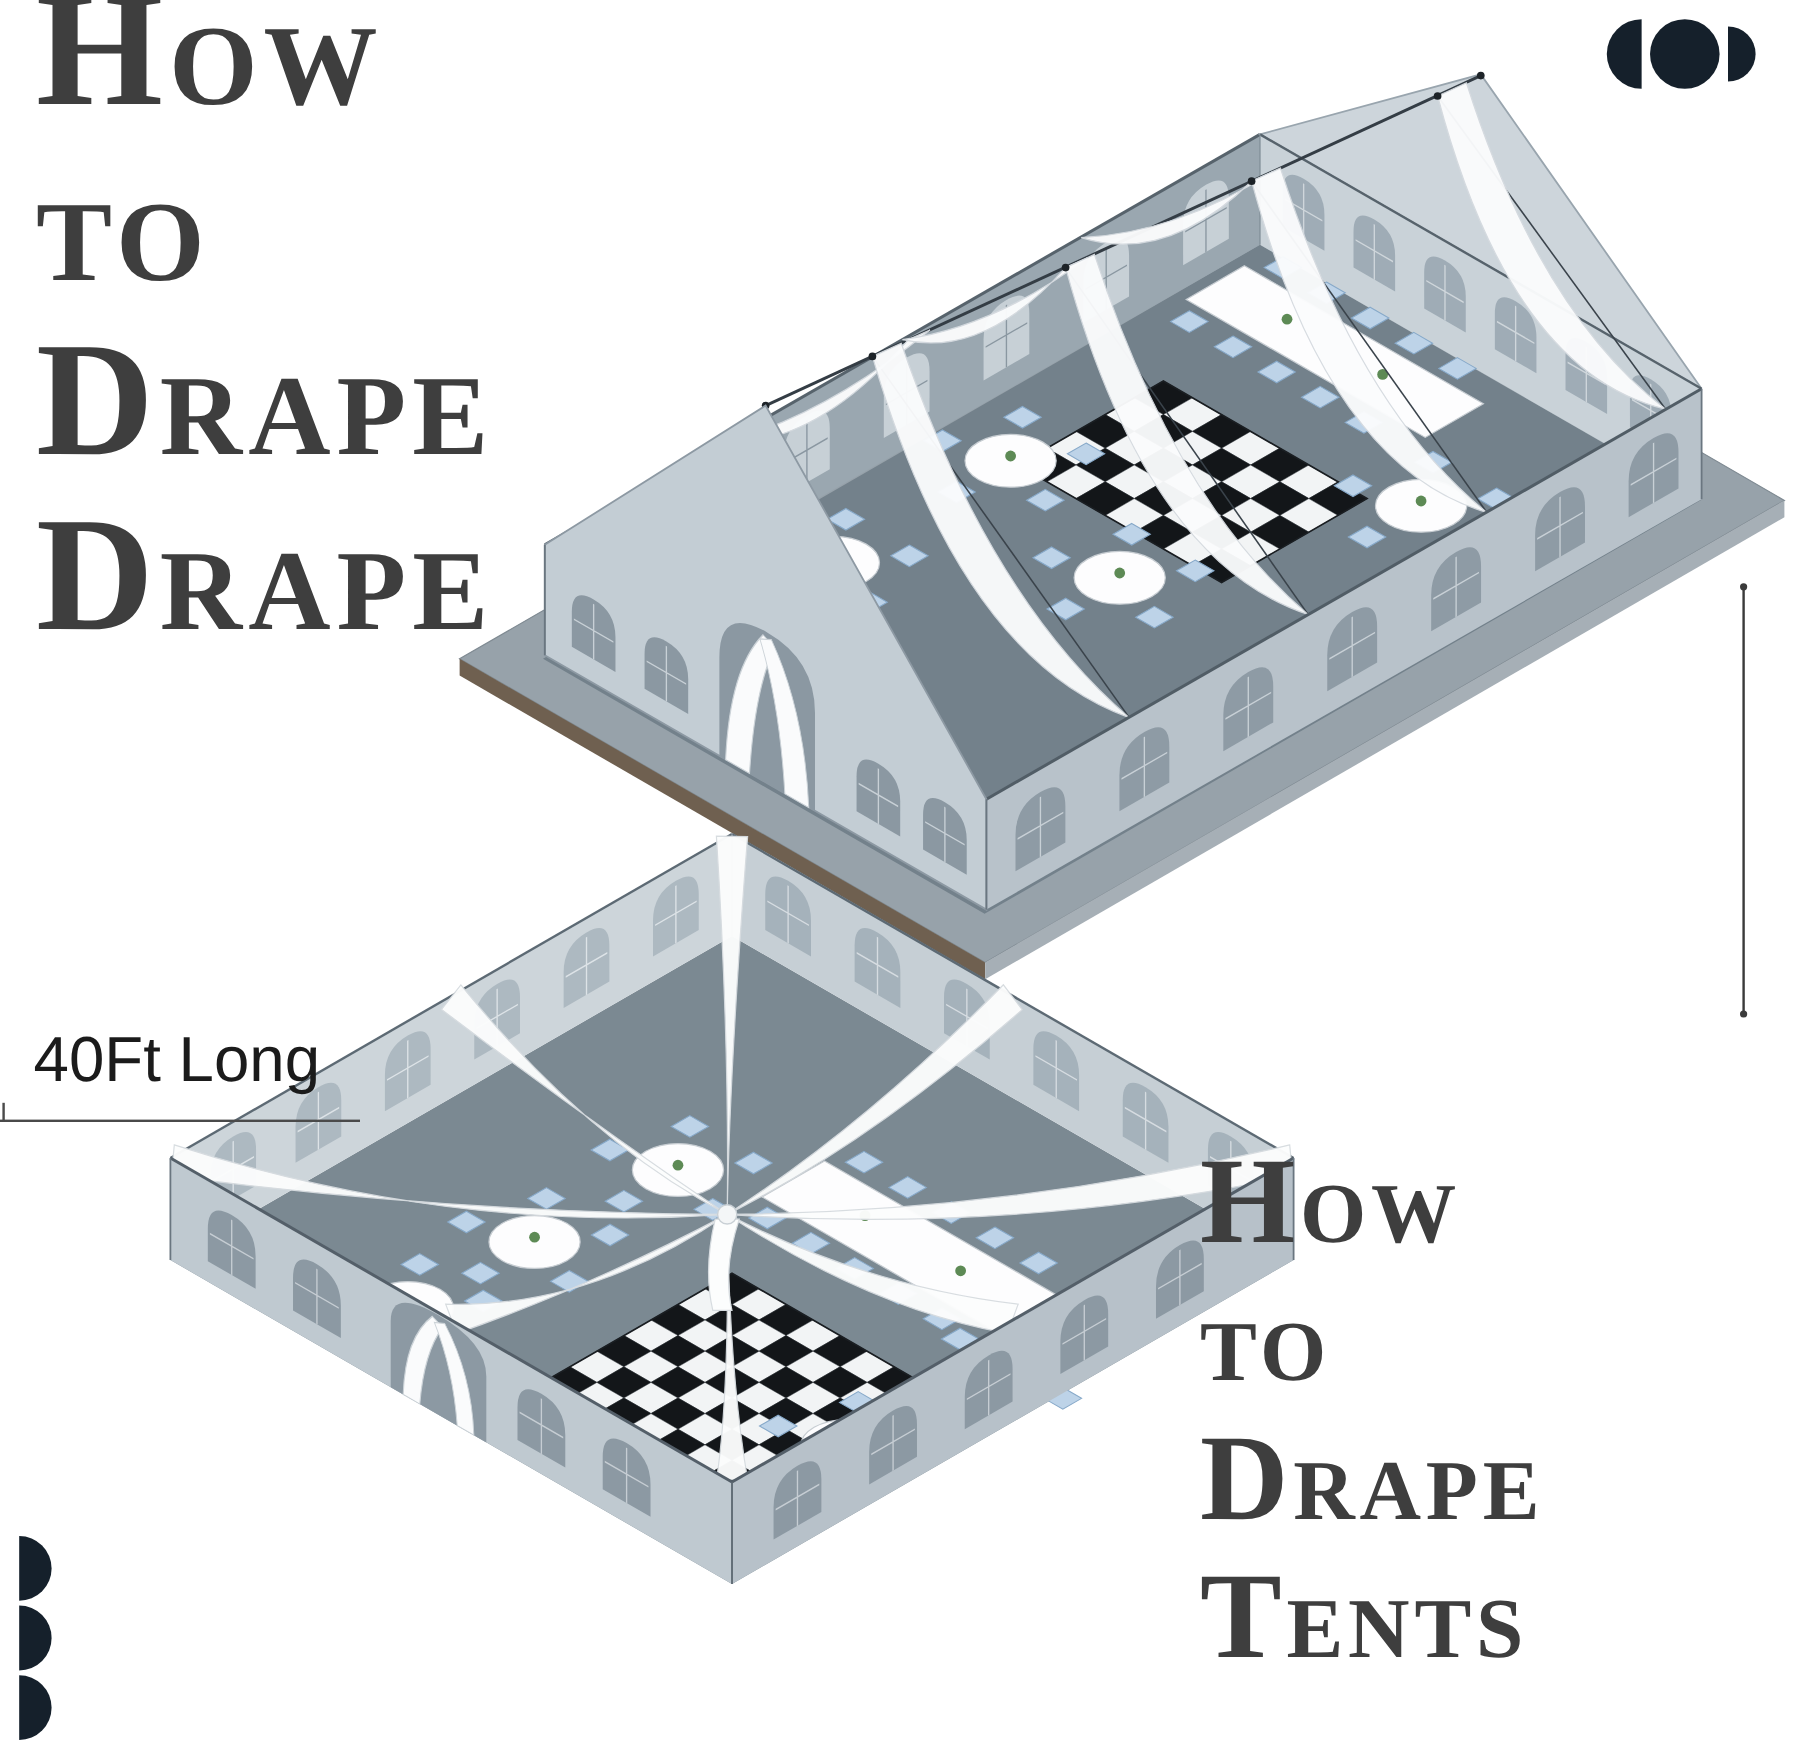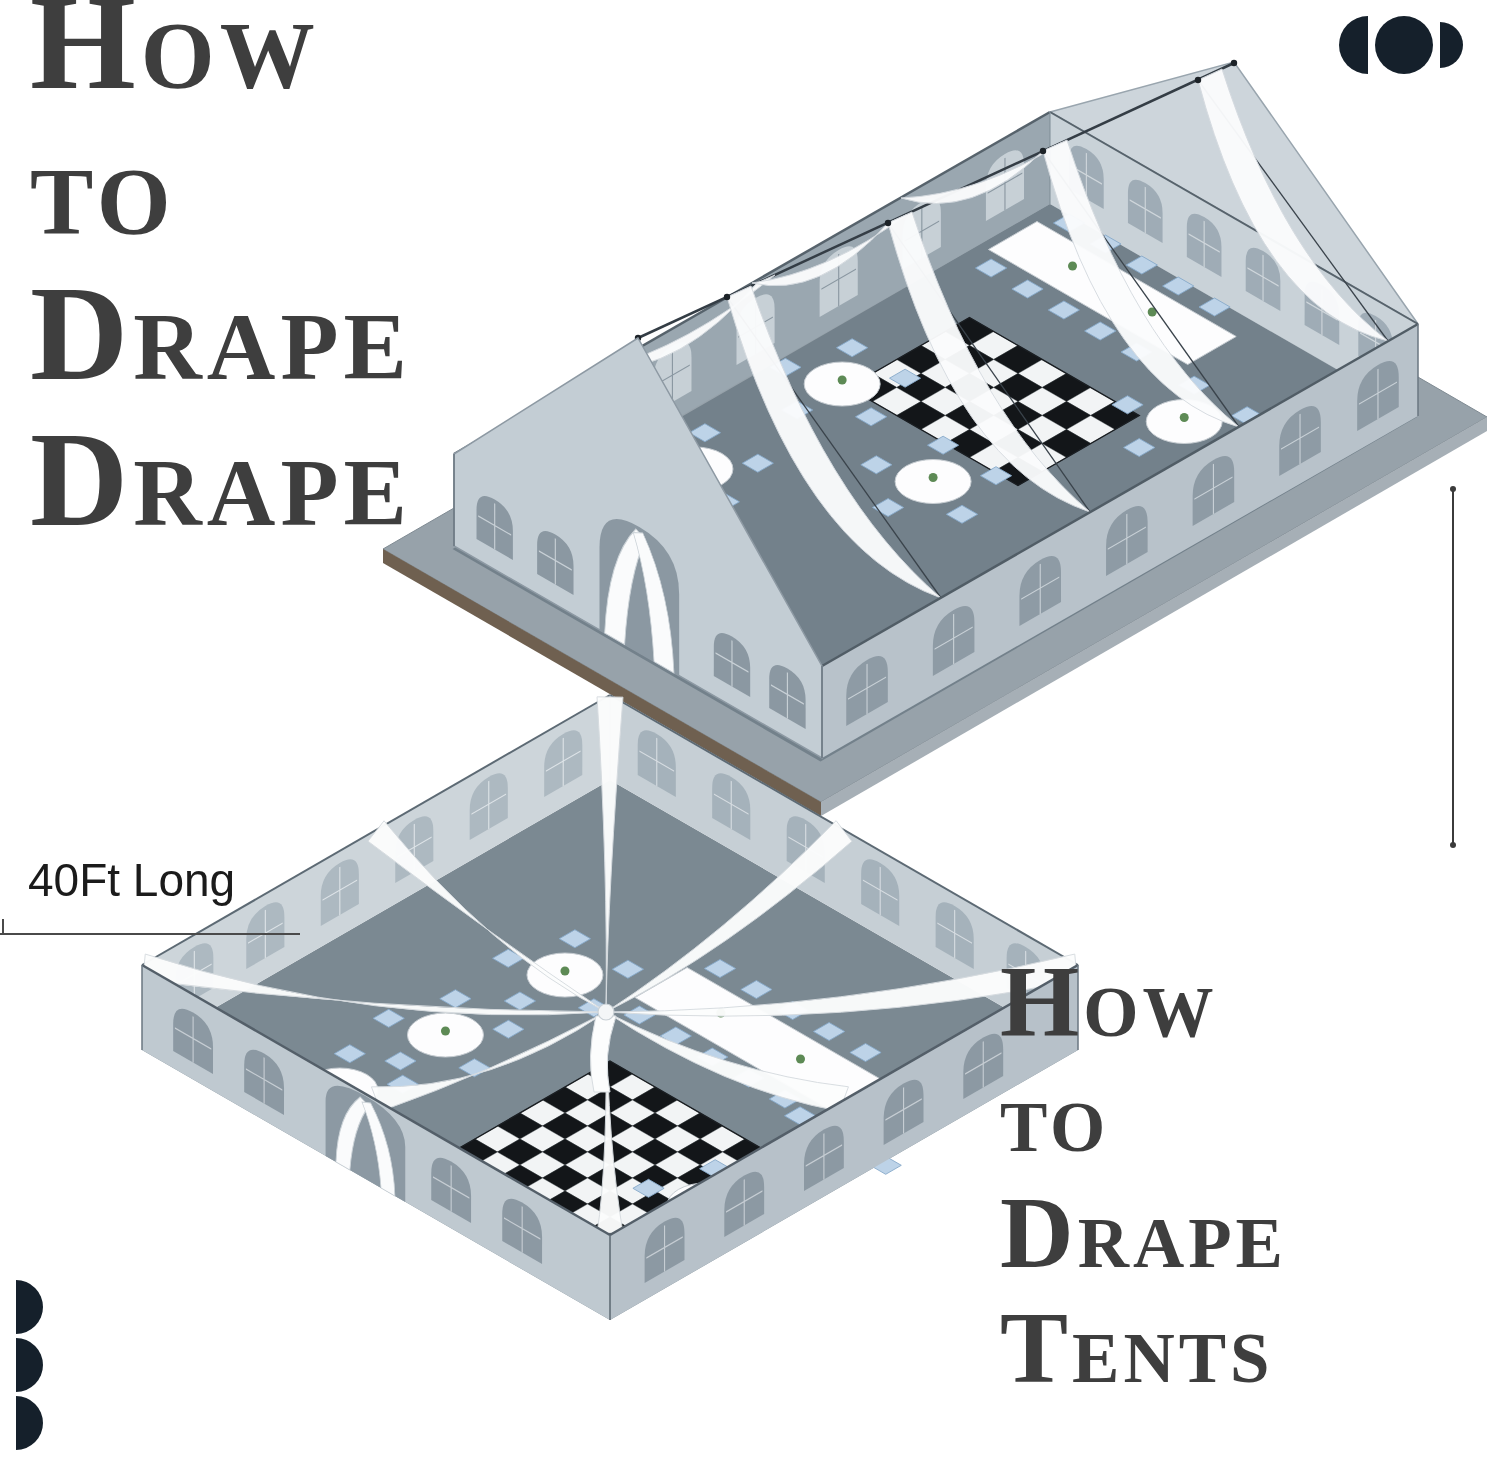--- a/index.html
+++ b/index.html
@@ -3,21 +3,21 @@
 <meta charset="utf-8">
 <style>
   html,body{margin:0;padding:0;background:#ffffff;}
   body{width:1500px;height:1469px;position:relative;overflow:hidden;font-family:"Liberation Sans",sans-serif;}
   .canvas{position:absolute;left:0;top:0;width:1500px;height:1469px;}
   #scene{position:absolute;left:0;top:0;}
   .title{position:absolute;font-family:"Liberation Serif",serif;font-variant:small-caps;color:#3e3e3e;font-weight:600;}
   .title .line{display:block;}
   .title-top{left:30px;top:-30px;font-size:136px;line-height:1.07;letter-spacing:5px;}
   .title-bottom{left:1000px;top:944px;font-size:102px;line-height:1.13;letter-spacing:4px;}
-  .len-label{position:absolute;left:28px;top:853px;font-size:46px;color:#1b1b1b;}
+  .len-label{position:absolute;left:28px;top:853px;font-size:53px;color:#1b1b1b;}
   .len-line{position:absolute;left:0;top:933px;width:300px;height:2px;background:#4a4a4a;}
   .len-tick{position:absolute;left:2px;top:919px;width:2px;height:16px;background:#4a4a4a;}
   .v-line{position:absolute;left:1452px;top:489px;width:2px;height:356px;background:#3b3b3b;}
   .v-dot{position:absolute;left:1450px;width:6px;height:6px;border-radius:50%;background:#3b3b3b;}
   .icon-box{position:absolute;}
 </style>
 </head>
 <body>
 
 <div class="canvas">

